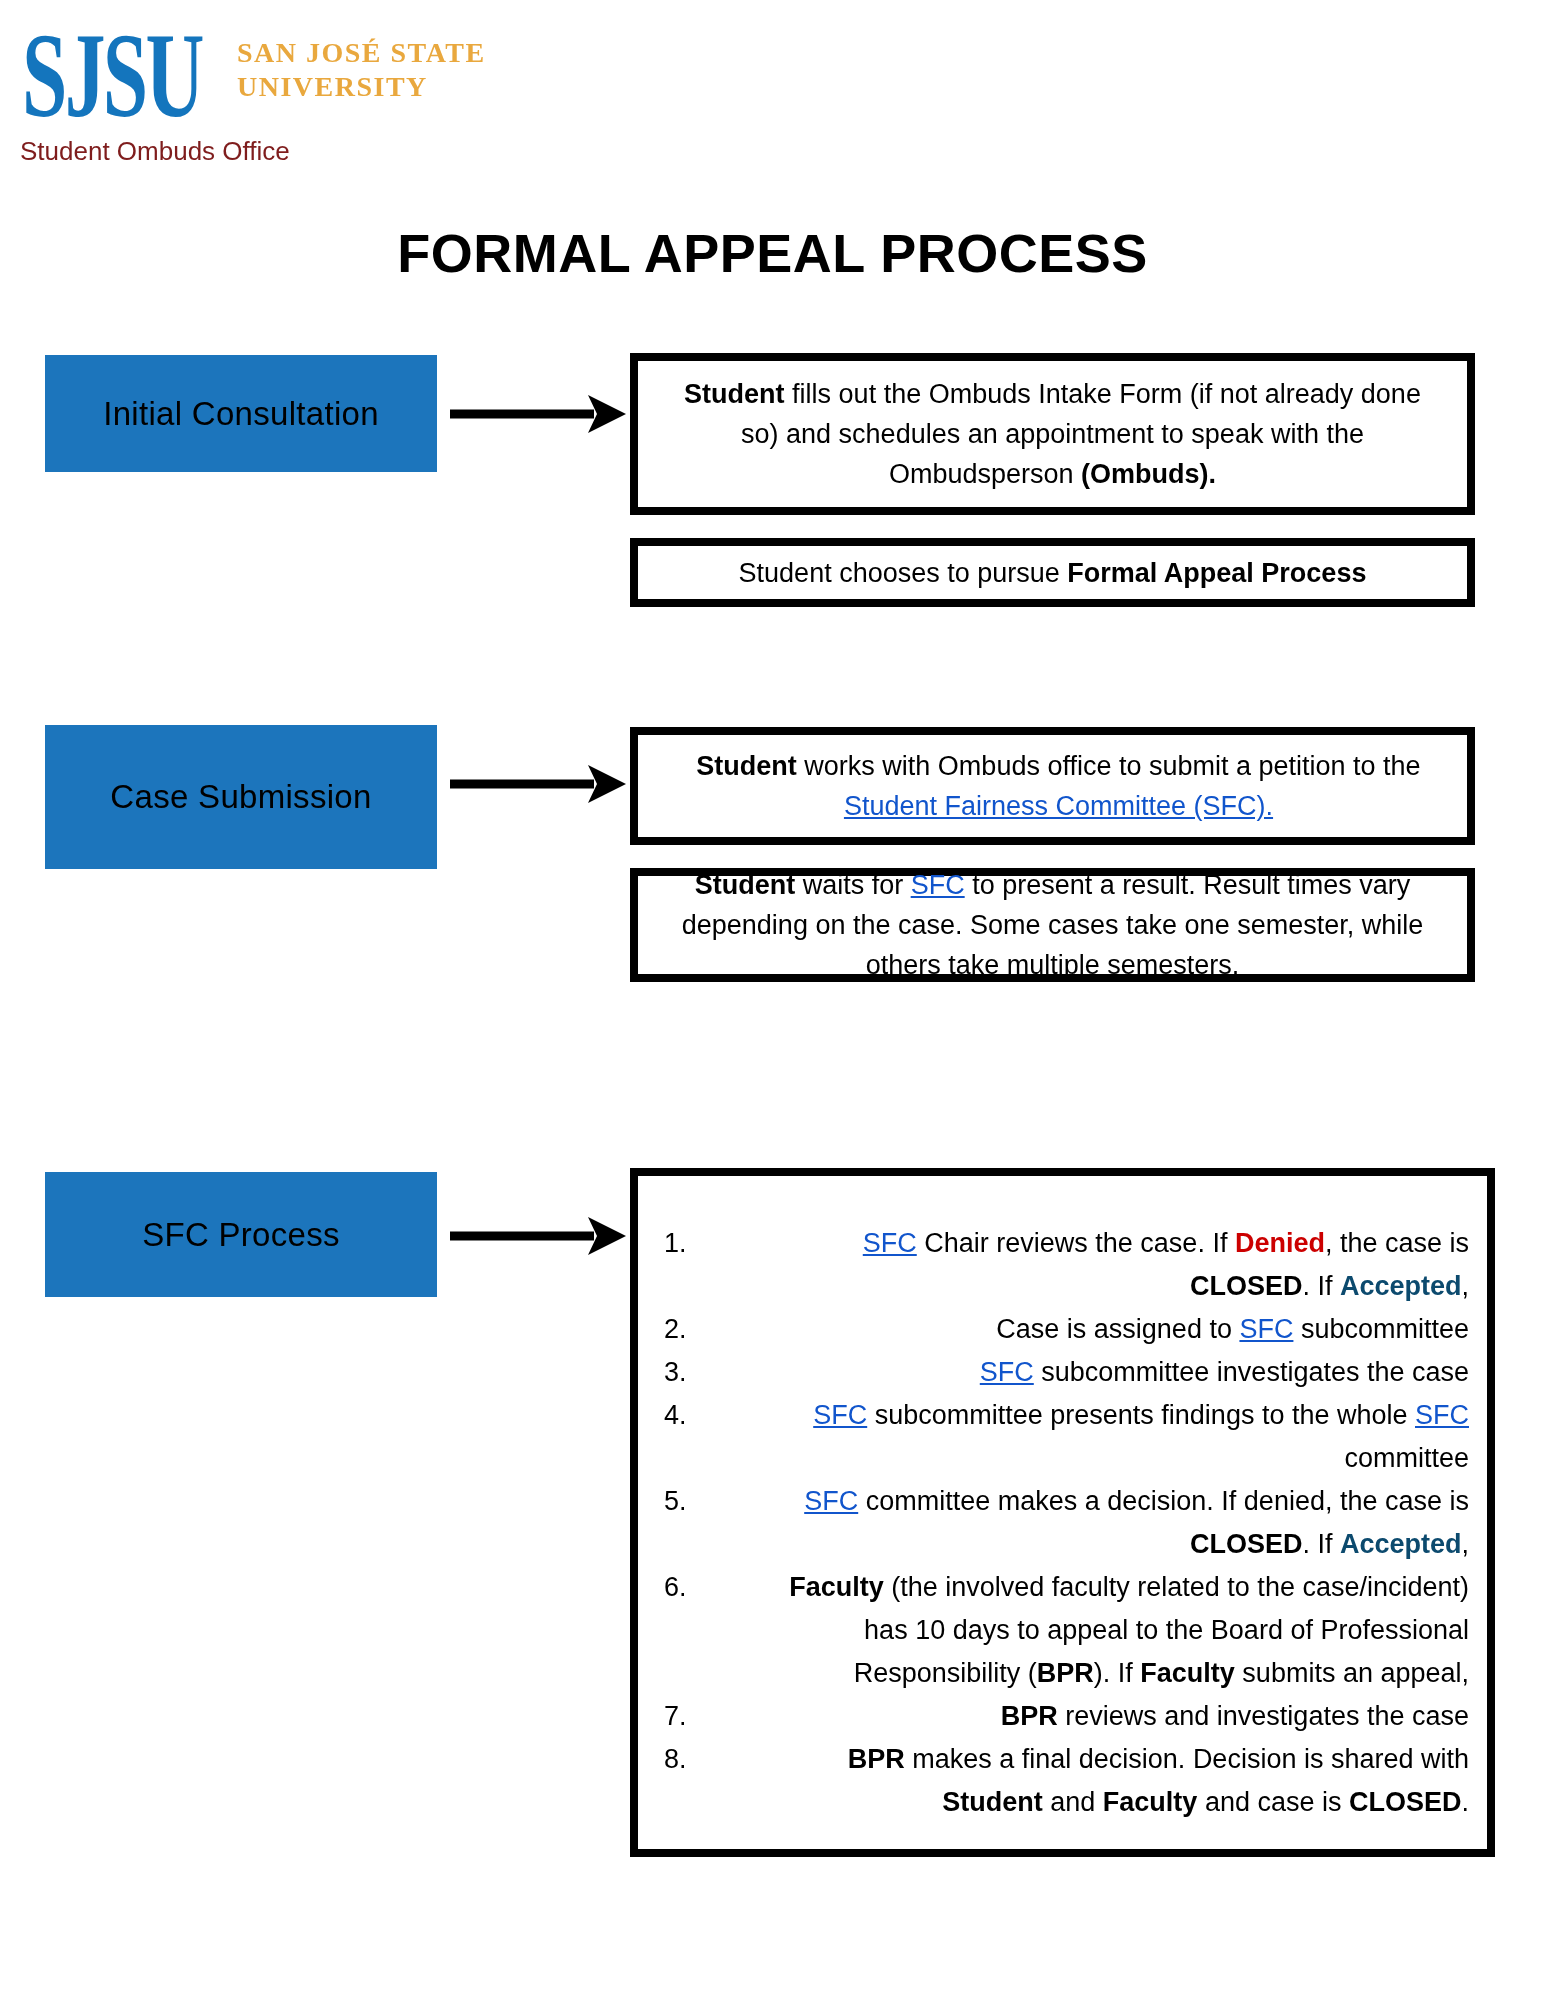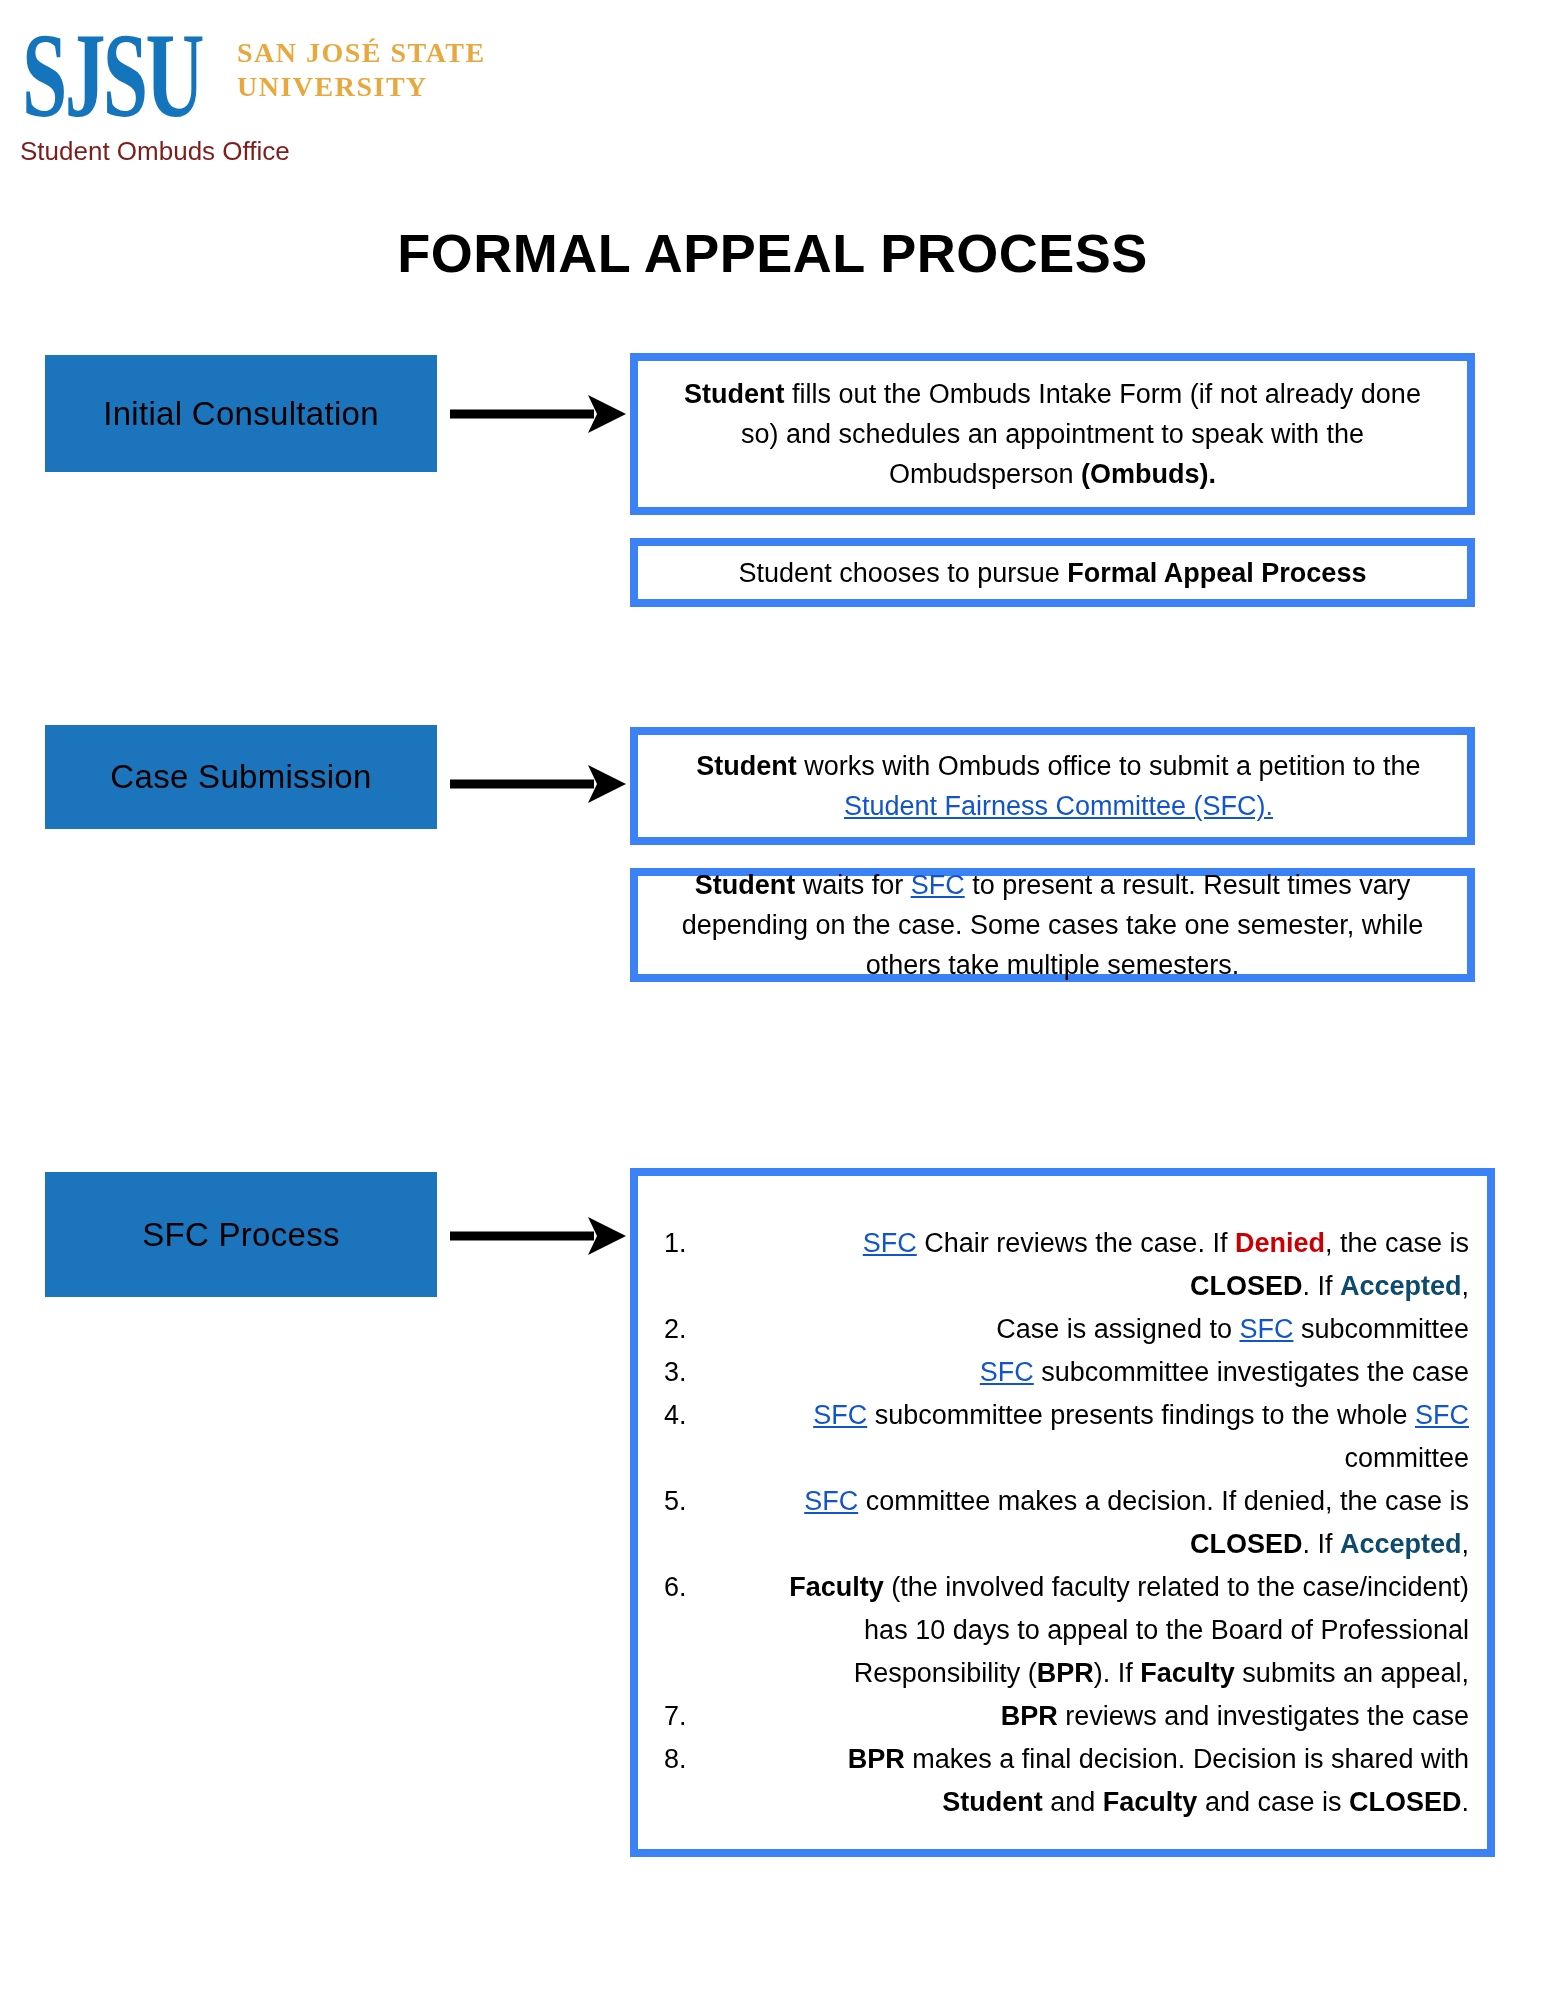--- a/index.html
+++ b/index.html
@@ -42,21 +42,21 @@
     display:flex; align-items:center; justify-content:center;
     font-size:33px; letter-spacing:.3px;
   }
 
   
   .arrow { position:absolute; left:448px; width:180px; height:44px; }
 
   
   .cbox {
     position:absolute; left:630px; width:845px;
-    box-sizing:border-box; border:8px solid #3b82f6; background:#fff;
+    box-sizing:border-box; border:8px solid #000000; background:#fff;
     display:flex; align-items:center; justify-content:center;
     text-align:center; font-size:27px; line-height:40px;
   }
   .cbox p { margin:0; padding:0 14px; }
 
   .cbox.big {
     width:865px; display:block; text-align:right;
     padding:46px 18px 0 18px;
   }
   .cbox.big ol {
@@ -94,21 +94,21 @@
     <line x1="2" y1="22" x2="146" y2="22" stroke="#000" stroke-width="9"></line>
     <polygon points="140,3 178,22 140,41 149,22" fill="#000"></polygon>
   </svg>
   <div class="cbox" style="top:353px;height:162px;">
     <p class="rich"><span class="b">Student</span><span> fills out the Ombuds Intake Form (if not already done</span><br><span>so) and schedules an appointment to speak with the</span><br><span>Ombudsperson </span><span class="b">(Ombuds).</span></p>
   </div>
   <div class="cbox" style="top:538px;height:69px;">
     <p class="rich"><span>Student chooses to pursue </span><span class="b">Formal Appeal Process</span></p>
   </div>
 
-  <div class="stage" style="top:725px;height:104px;">
+  <div class="stage" style="top:725px;height:144px;">
     <span>Case Submission</span>
   </div>
   <svg class="arrow" style="top:762px;" viewBox="0 0 180 44">
     <line x1="2" y1="22" x2="146" y2="22" stroke="#000" stroke-width="9"></line>
     <polygon points="140,3 178,22 140,41 149,22" fill="#000"></polygon>
   </svg>
   <div class="cbox" style="top:727px;height:118px;padding-left:12px;">
     <p class="rich"><span class="b">Student</span><span> works with Ombuds office to submit a petition to the</span><br><a class="link" href="#">Student Fairness Committee (SFC).</a></p>
   </div>
   <div class="cbox" style="top:868px;height:114px;">

